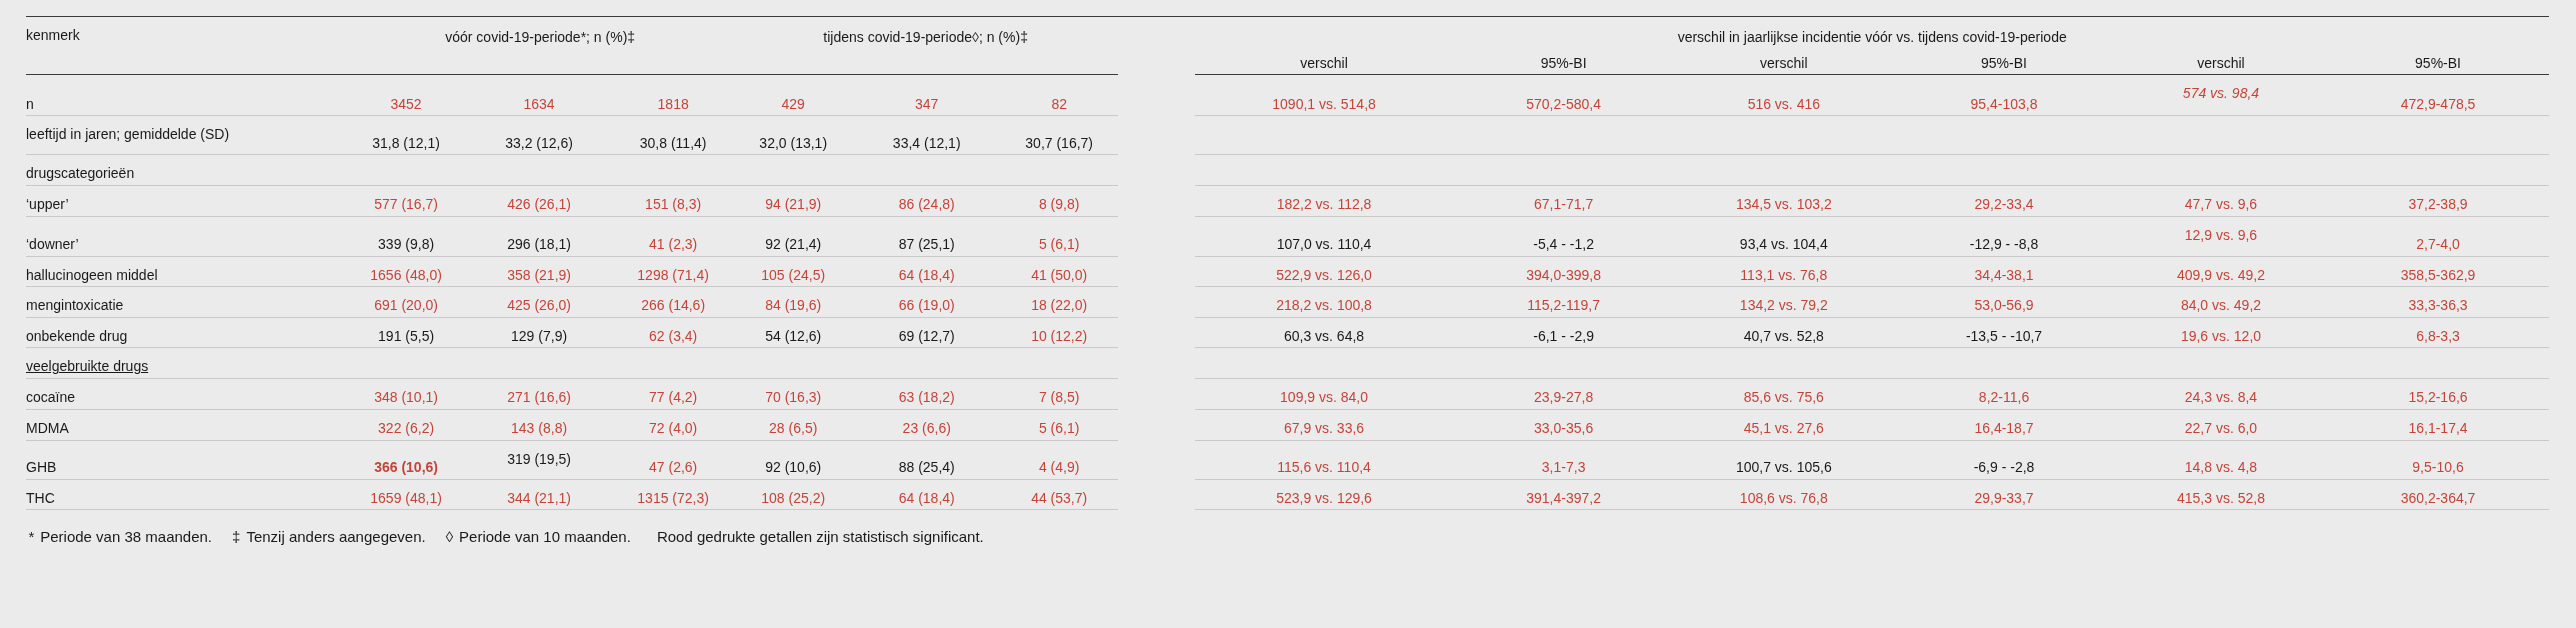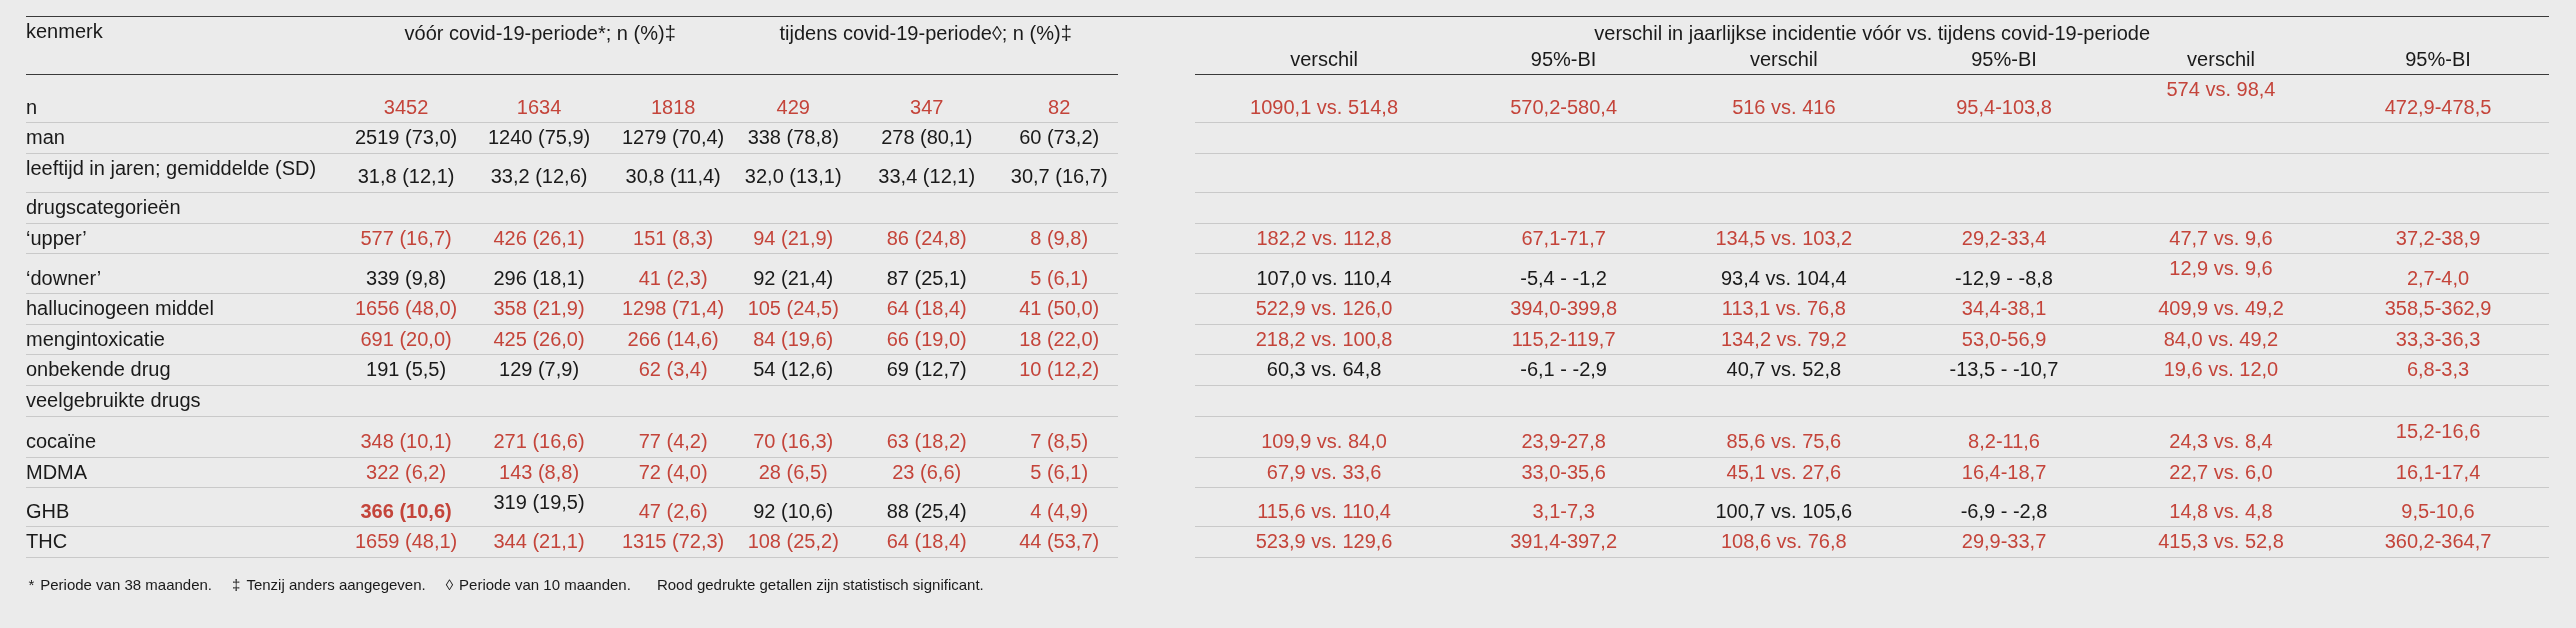--- a/index.html
+++ b/index.html
@@ -19,21 +19,21 @@
     width: 2576px;
     height: 629px;
     background: #ebebeb;
     box-sizing: border-box;
     padding: 15.5px 26px 0 26px;
   }
   table.tbl {
     border-collapse: collapse;
     width: 2523px;
     table-layout: fixed;
-    font-size: 20px;
+    font-size: 14px;
   }
   .tbl td, .tbl th {
     padding: 0;
     vertical-align: bottom;
     font-weight: normal;
     white-space: nowrap;
   }
 
   
   .hrow td { height: 26px; }
@@ -133,38 +133,22 @@
           <td class="c red" style="padding-bottom: 3.6px;">1634</td>
           <td class="c red" style="padding-bottom: 3.6px;">1818</td>
           <td class="c red" style="padding-bottom: 3.6px;">429</td>
           <td class="c red" style="padding-bottom: 3.6px;">347</td>
           <td class="c red" style="padding-bottom: 3.6px;">82</td>
           <td style="border-bottom: none;"></td>
           <td class="c red" style="padding-bottom: 3.6px;">1090,1 vs. 514,8</td>
           <td class="c red" style="padding-bottom: 3.6px;">570,2-580,4</td>
           <td class="c red" style="padding-bottom: 3.6px;">516 vs. 416</td>
           <td class="c red" style="padding-bottom: 3.6px;">95,4-103,8</td>
-          <td class="c red" style="padding-bottom: 21px;">574 vs. 98,4</td>
+          <td class="c red" style="padding-bottom: 14px; font-style: italic;">574 vs. 98,4</td>
           <td class="c red" style="padding-bottom: 3.6px;">472,9-478,5</td>
-        </tr>
-        <tr class="drow rule-row-bot">
-          <td class="l pad-l" style="padding-bottom: 3.6px;">man</td>
-          <td class="c" style="padding-bottom: 3.6px;">2519 (73,0)</td>
-          <td class="c" style="padding-bottom: 3.6px;">1240 (75,9)</td>
-          <td class="c" style="padding-bottom: 3.6px;">1279 (70,4)</td>
-          <td class="c" style="padding-bottom: 3.6px;">338 (78,8)</td>
-          <td class="c" style="padding-bottom: 3.6px;">278 (80,1)</td>
-          <td class="c" style="padding-bottom: 3.6px;">60 (73,2)</td>
-          <td style="border-bottom: none;"></td>
-          <td class="c" style="padding-bottom: 3.6px;"></td>
-          <td class="c" style="padding-bottom: 3.6px;"></td>
-          <td class="c" style="padding-bottom: 3.6px;"></td>
-          <td class="c" style="padding-bottom: 3.6px;"></td>
-          <td class="c" style="padding-bottom: 3.6px;"></td>
-          <td class="c" style="padding-bottom: 3.6px;"></td>
         </tr>
         <tr class="drow rule-row-bot">
           <td class="l pad-l" style="padding-bottom: 12px;">leeftijd in jaren; gemiddelde (SD)</td>
           <td class="c" style="padding-bottom: 3.6px;">31,8 (12,1)</td>
           <td class="c" style="padding-bottom: 3.6px;">33,2 (12,6)</td>
           <td class="c" style="padding-bottom: 3.6px;">30,8 (11,4)</td>
           <td class="c" style="padding-bottom: 3.6px;">32,0 (13,1)</td>
           <td class="c" style="padding-bottom: 3.6px;">33,4 (12,1)</td>
           <td class="c" style="padding-bottom: 3.6px;">30,7 (16,7)</td>
           <td style="border-bottom: none;"></td>
@@ -265,21 +249,21 @@
           <td class="c red" style="padding-bottom: 3.6px;">10 (12,2)</td>
           <td style="border-bottom: none;"></td>
           <td class="c" style="padding-bottom: 3.6px;">60,3 vs. 64,8</td>
           <td class="c" style="padding-bottom: 3.6px;">-6,1 - -2,9</td>
           <td class="c" style="padding-bottom: 3.6px;">40,7 vs. 52,8</td>
           <td class="c" style="padding-bottom: 3.6px;">-13,5 - -10,7</td>
           <td class="c red" style="padding-bottom: 3.6px;">19,6 vs. 12,0</td>
           <td class="c red" style="padding-bottom: 3.6px;">6,8-3,3</td>
         </tr>
         <tr class="drow rule-row-bot">
-          <td class="l sectionhdr pad-l" style="padding-bottom: 3.6px;">veelgebruikte drugs</td>
+          <td class="l sectionhdr pad-l" style="padding-bottom: 3.6px; text-decoration: underline;">veelgebruikte drugs</td>
           <td class="c" style="padding-bottom: 3.6px;"></td>
           <td class="c" style="padding-bottom: 3.6px;"></td>
           <td class="c" style="padding-bottom: 3.6px;"></td>
           <td class="c" style="padding-bottom: 3.6px;"></td>
           <td class="c" style="padding-bottom: 3.6px;"></td>
           <td class="c" style="padding-bottom: 3.6px;"></td>
           <td style="border-bottom: none;"></td>
           <td class="c" style="padding-bottom: 3.6px;"></td>
           <td class="c" style="padding-bottom: 3.6px;"></td>
           <td class="c" style="padding-bottom: 3.6px;"></td>
@@ -294,21 +278,21 @@
           <td class="c red" style="padding-bottom: 3.6px;">77 (4,2)</td>
           <td class="c red" style="padding-bottom: 3.6px;">70 (16,3)</td>
           <td class="c red" style="padding-bottom: 3.6px;">63 (18,2)</td>
           <td class="c red" style="padding-bottom: 3.6px;">7 (8,5)</td>
           <td style="border-bottom: none;"></td>
           <td class="c red" style="padding-bottom: 3.6px;">109,9 vs. 84,0</td>
           <td class="c red" style="padding-bottom: 3.6px;">23,9-27,8</td>
           <td class="c red" style="padding-bottom: 3.6px;">85,6 vs. 75,6</td>
           <td class="c red" style="padding-bottom: 3.6px;">8,2-11,6</td>
           <td class="c red" style="padding-bottom: 3.6px;">24,3 vs. 8,4</td>
-          <td class="c red" style="padding-bottom: 14px;">15,2-16,6</td>
+          <td class="c red" style="padding-bottom: 4px;">15,2-16,6</td>
         </tr>
         <tr class="drow rule-row-bot">
           <td class="l indent" style="padding-bottom: 3.6px;">MDMA</td>
           <td class="c red" style="padding-bottom: 3.6px;">322 (6,2)</td>
           <td class="c red" style="padding-bottom: 3.6px;">143 (8,8)</td>
           <td class="c red" style="padding-bottom: 3.6px;">72 (4,0)</td>
           <td class="c red" style="padding-bottom: 3.6px;">28 (6,5)</td>
           <td class="c red" style="padding-bottom: 3.6px;">23 (6,6)</td>
           <td class="c red" style="padding-bottom: 3.6px;">5 (6,1)</td>
           <td style="border-bottom: none;"></td>

